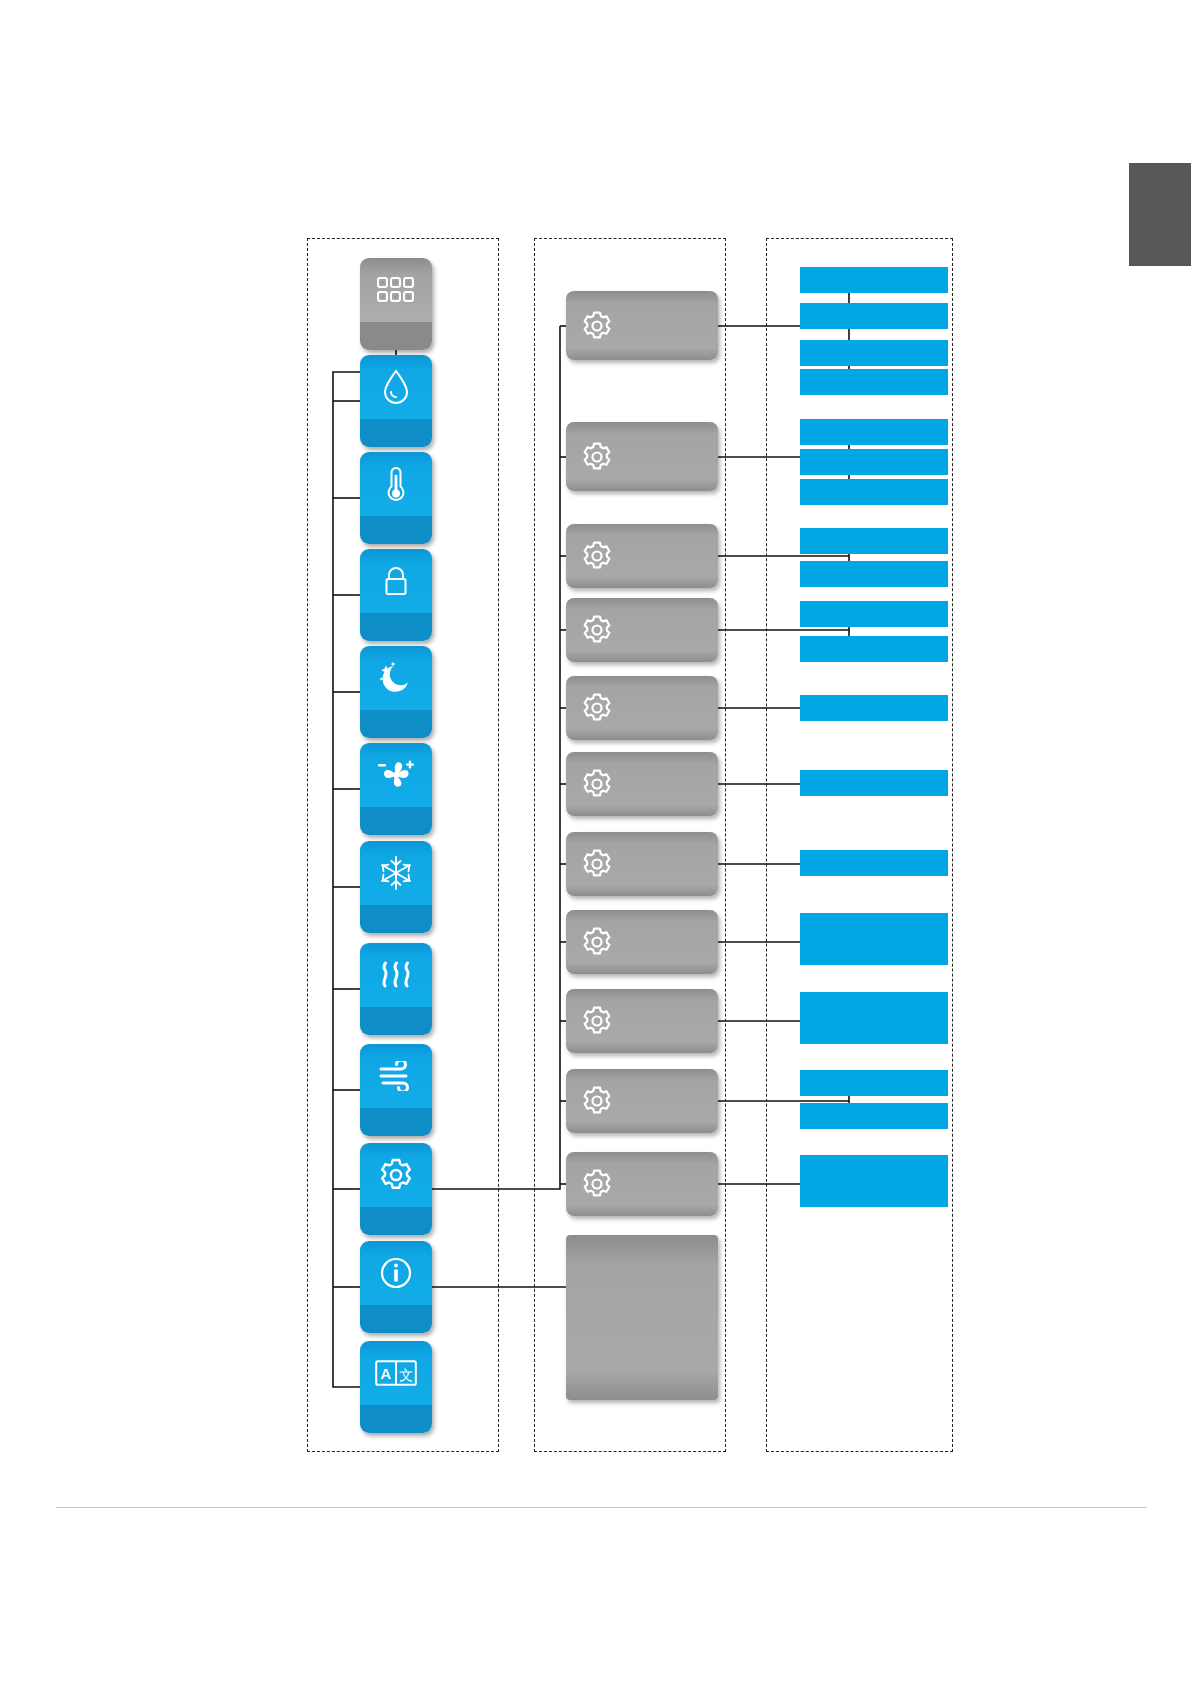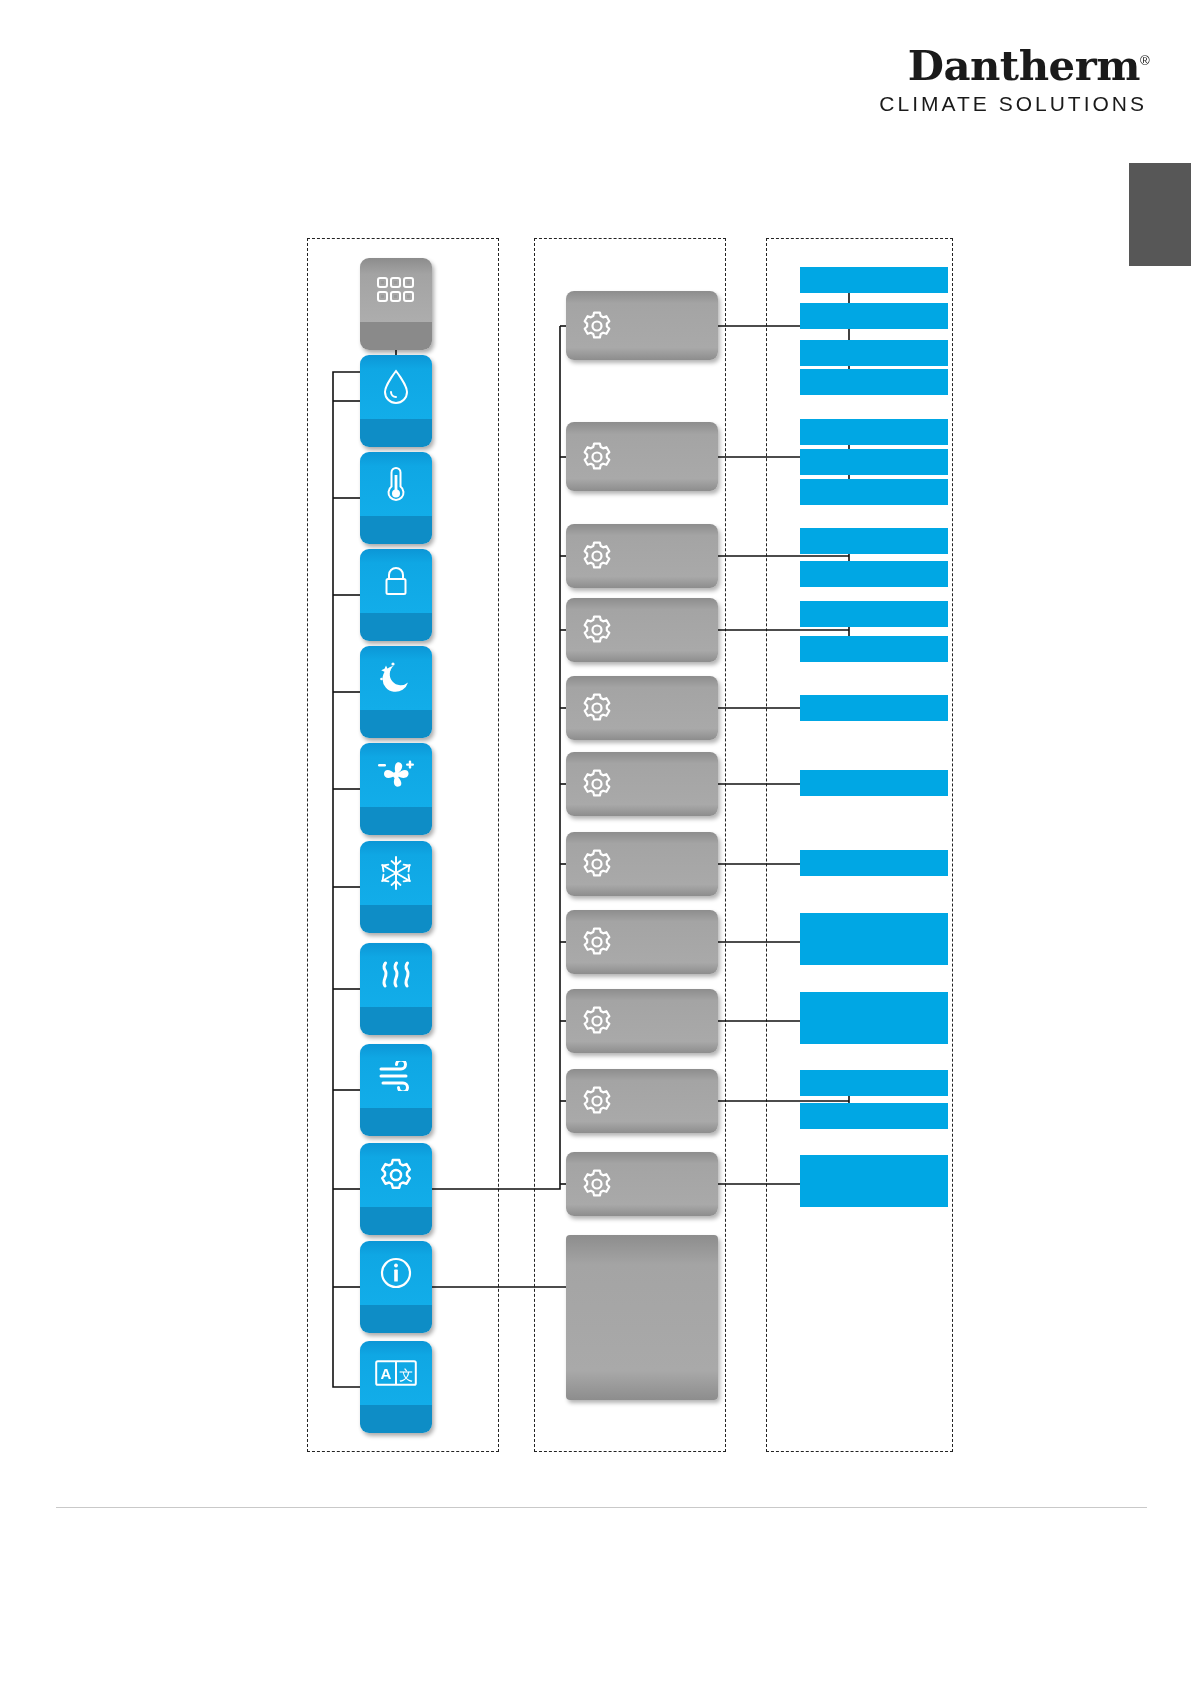--- a/index.html
+++ b/index.html
@@ -103,24 +103,20 @@
   .bbar{
     position:absolute;
     background:#00a7e4;
   }
 </style>
 </head>
 <body>
 
 <div class="page">
 
-  <div class="brand">
-    <div class="brand-word"><span>Dantherm</span><span class="brand-reg">®</span></div>
-    <div class="brand-sub">CLIMATE SOLUTIONS</div>
-  </div>
 
   <div class="edge-tab"></div>
 
   <div class="frame" id="frame-left"></div>
   <div class="frame" id="frame-mid"></div>
   <div class="frame" id="frame-right"></div>
 
   <svg class="wires" viewBox="0 0 1191 1684">
 
     <path d="M396 350 L396 372 L333 372 L333 1387 L360 1387"></path>

